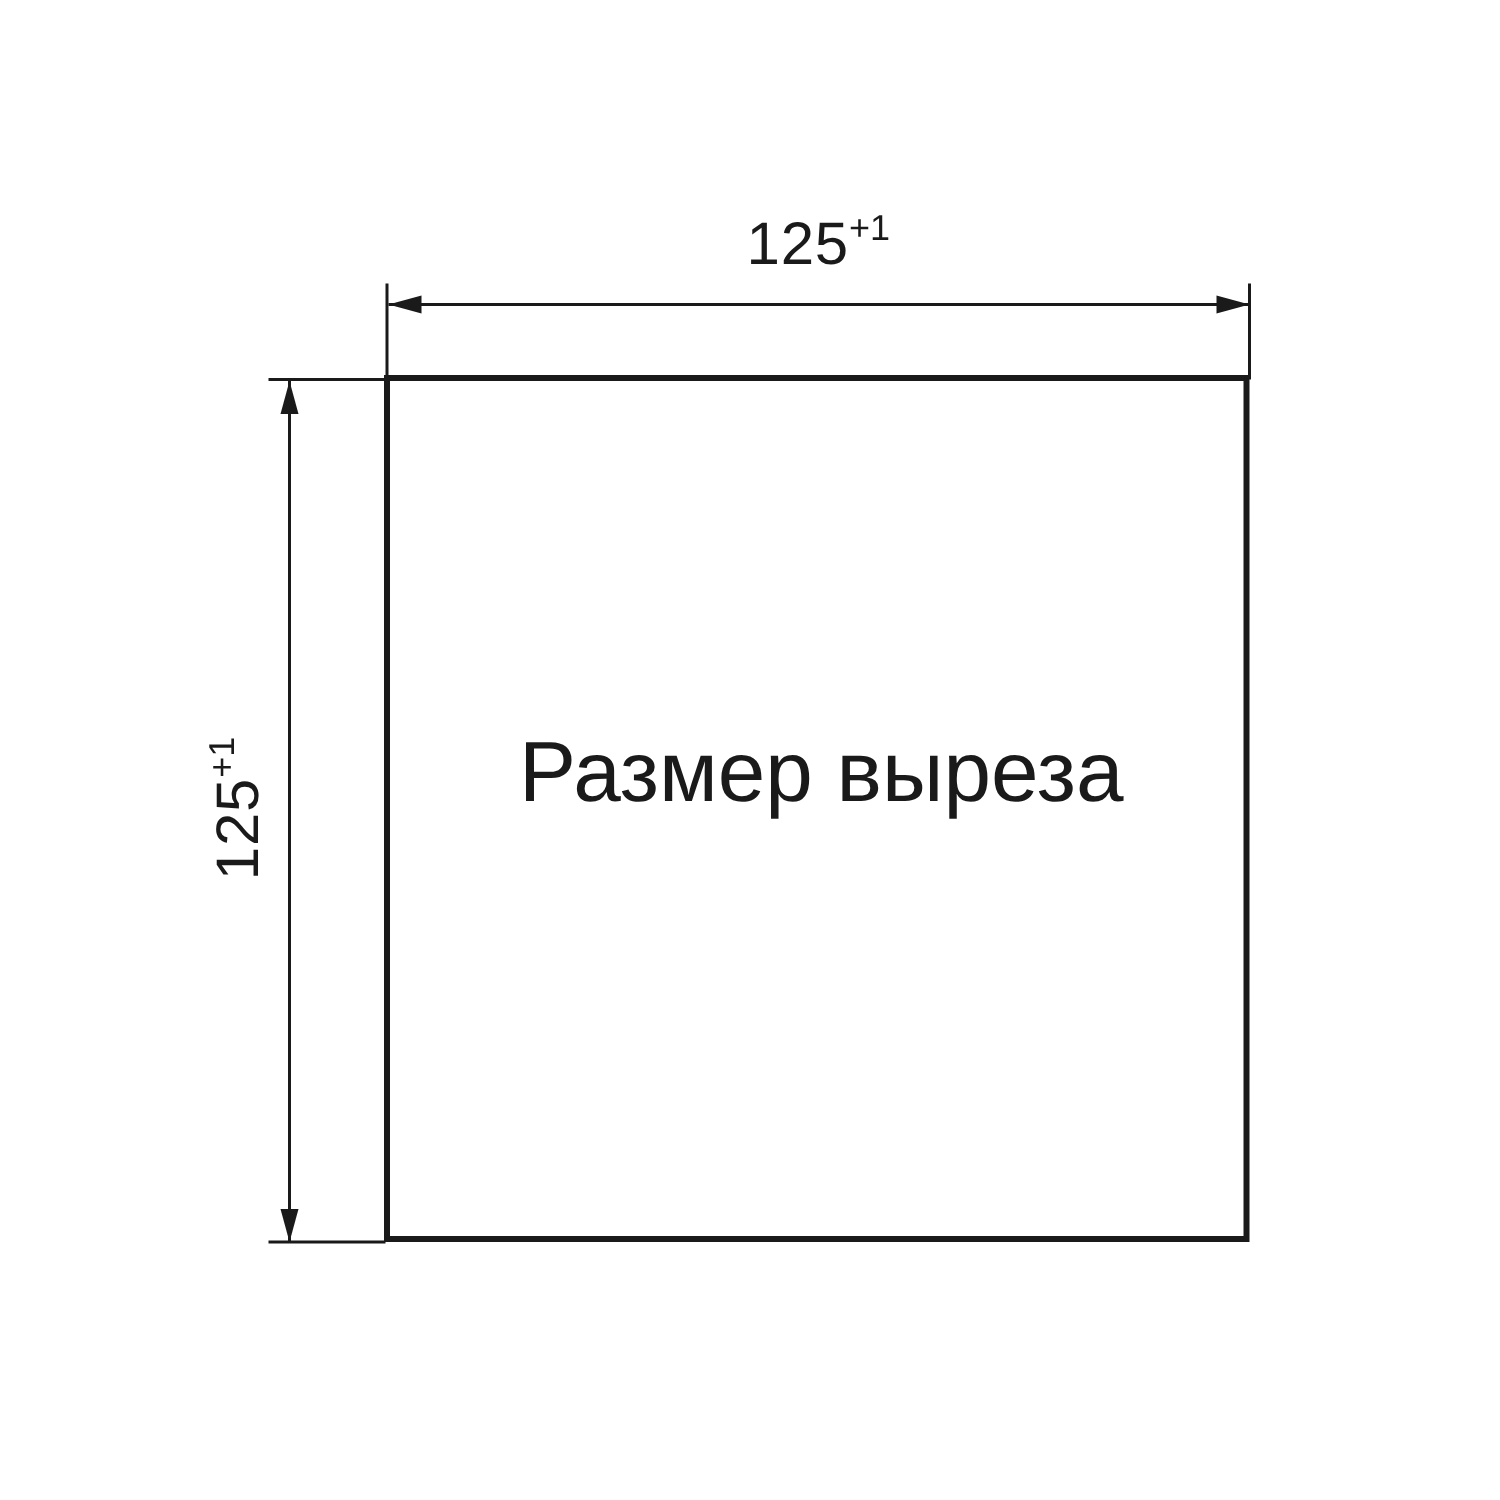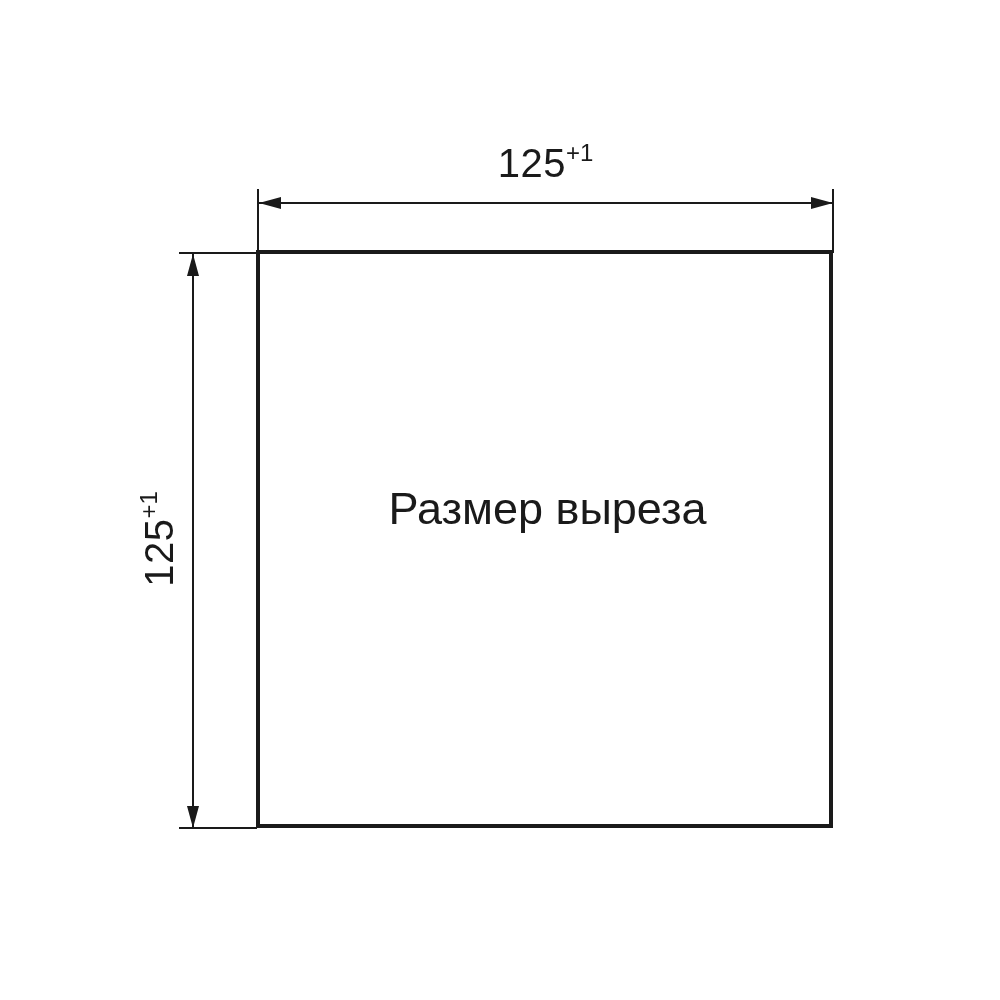--- a/index.html
+++ b/index.html
@@ -83,21 +83,21 @@
   .label-left{
     left:13px;top:515px;width:300px;height:48px;
     text-align:center;
     transform:rotate(-90deg);
     transform-origin:50% 50%;
   }
   .center-label{
     position:absolute;
     left:256px;top:484px;width:583px;
     text-align:center;
-    font-size:45px;
+    font-size:57px;
     line-height:1.1;
     color:var(--line);
     white-space:nowrap;
   }
 </style>
 </head>
 <body>
 
 <div class="canvas">
 

